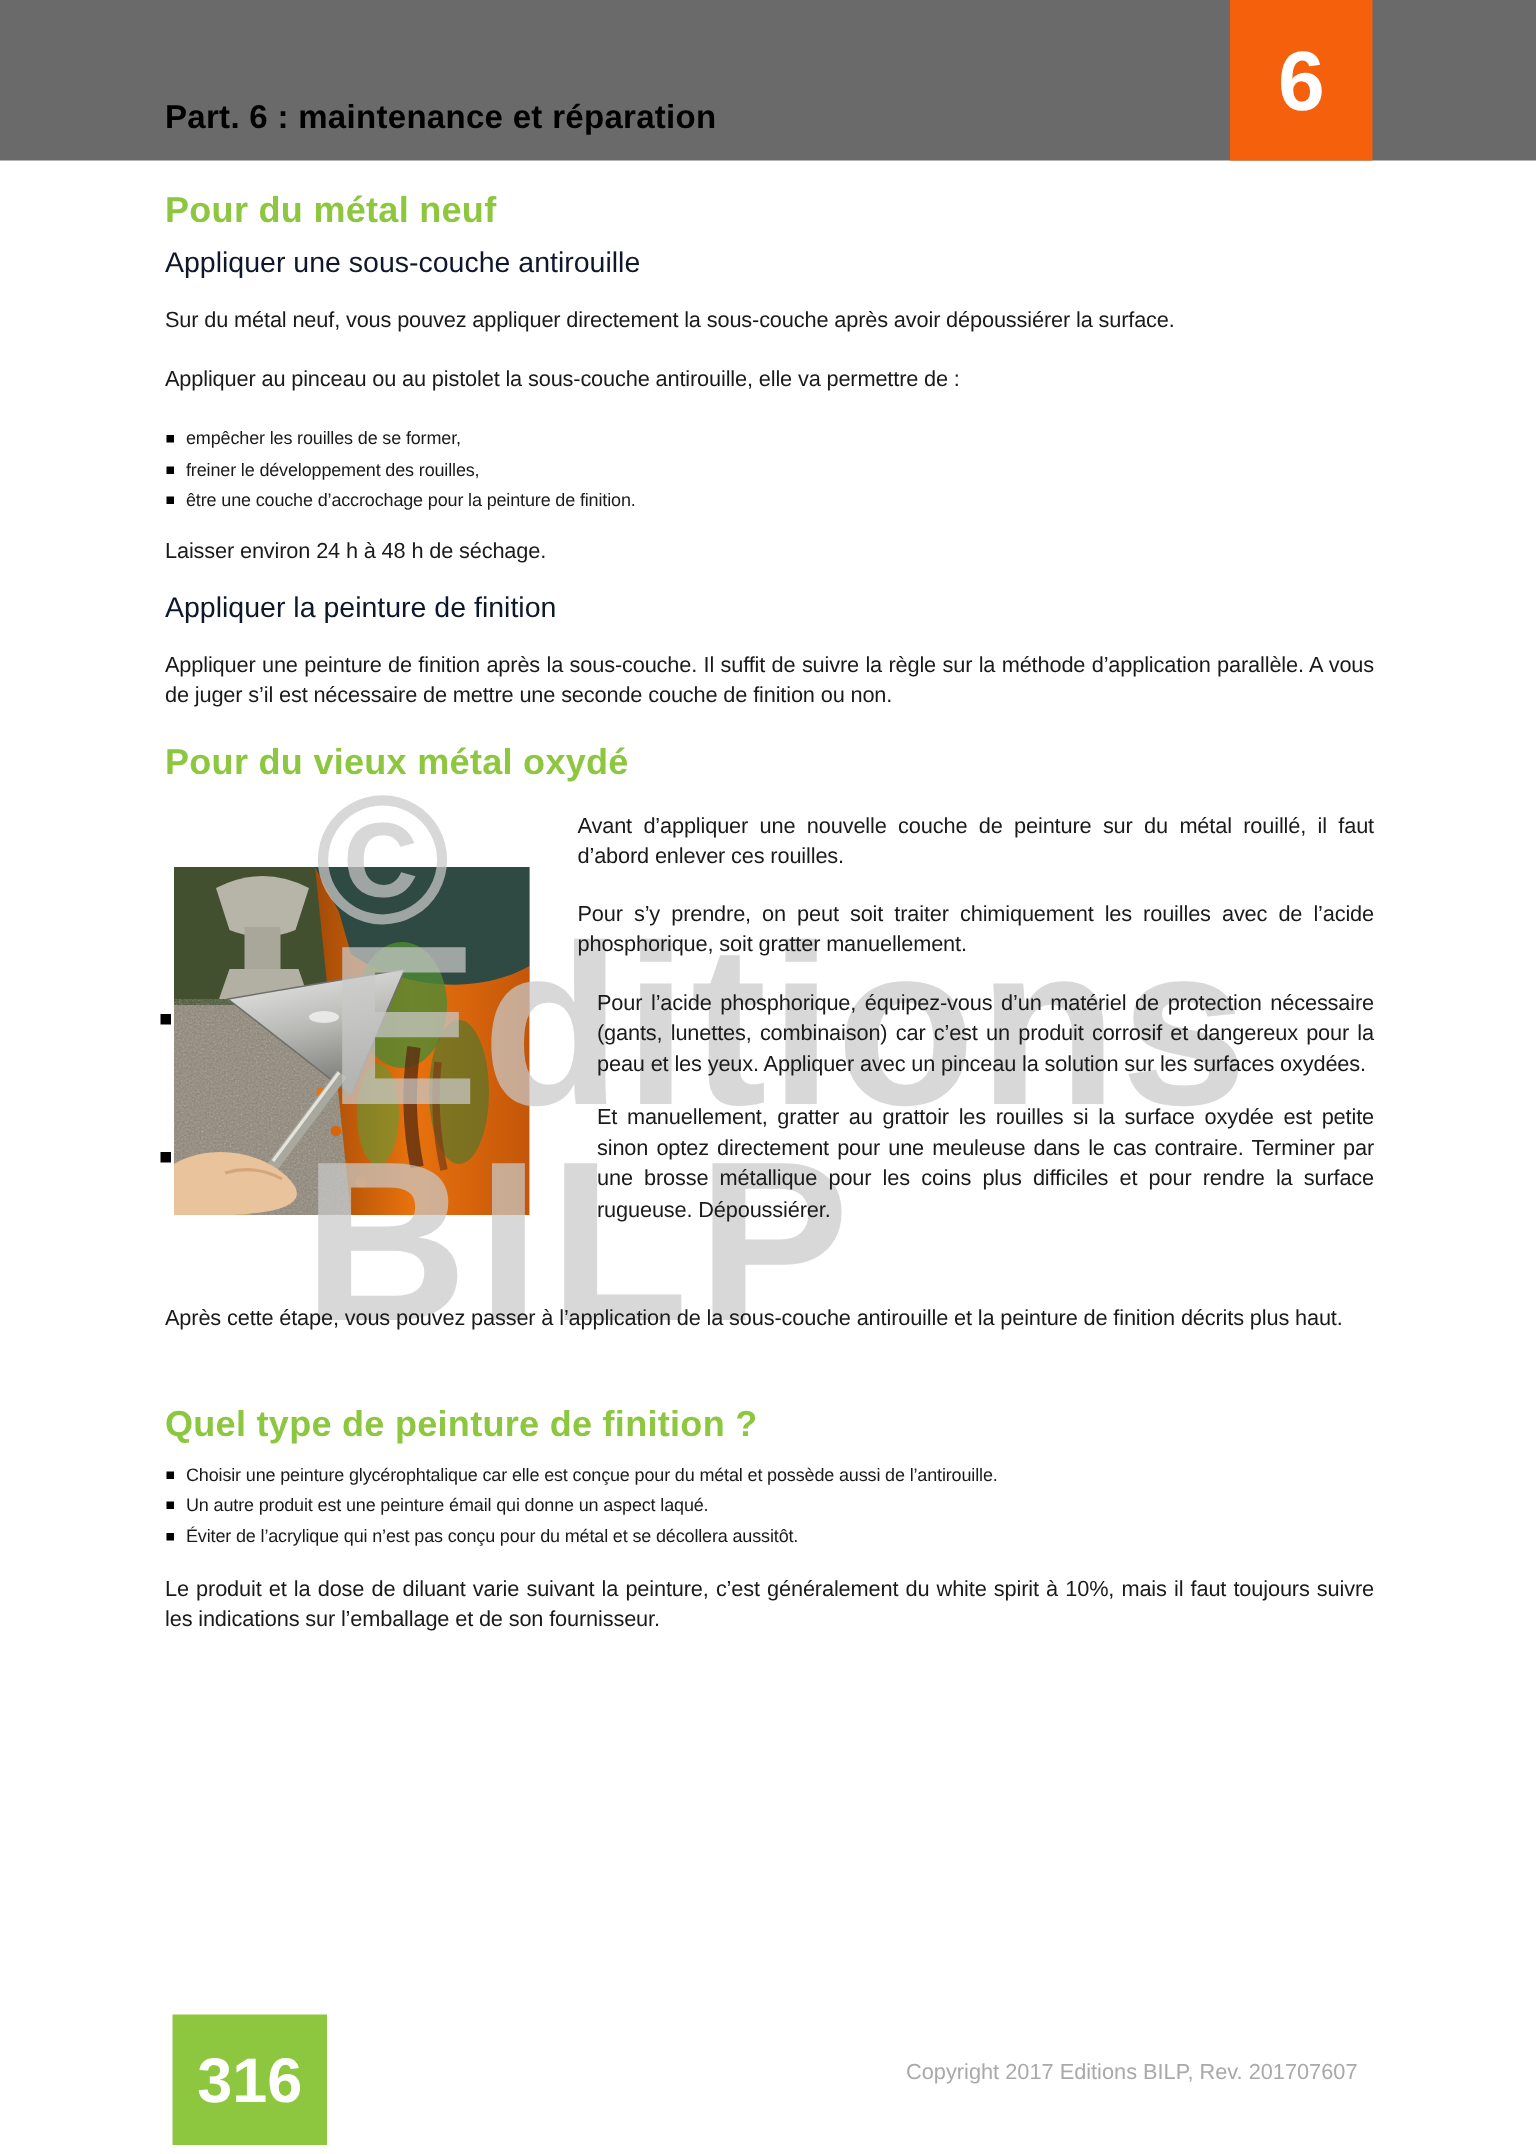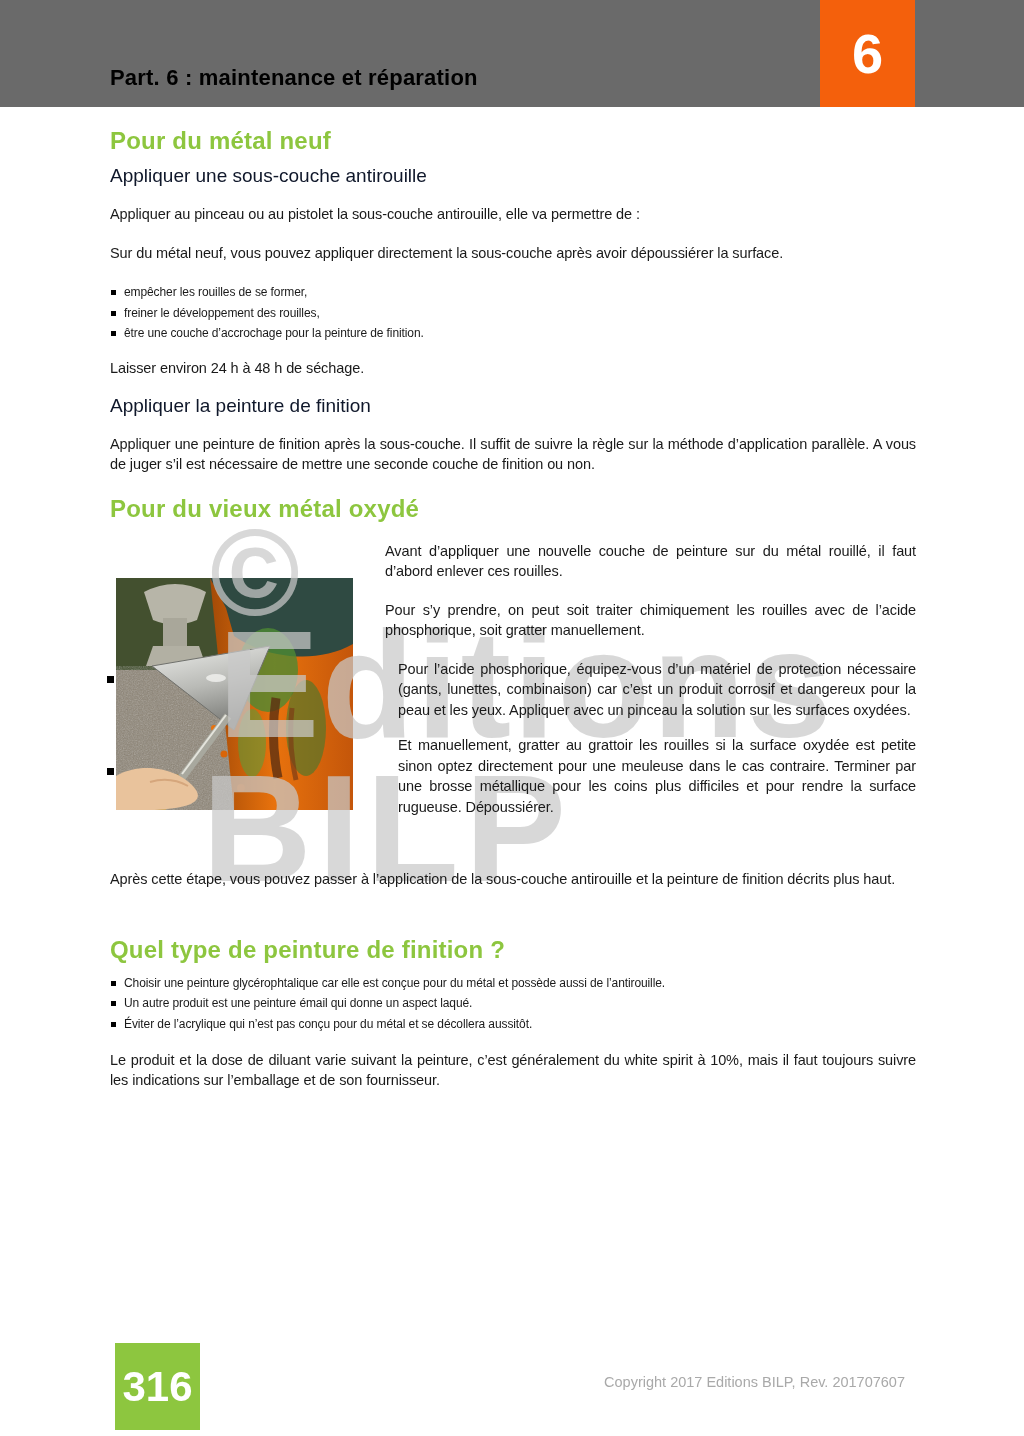--- a/index.html
+++ b/index.html
@@ -37,21 +37,21 @@
 
   
   .media-section { position:relative; height:322px; }
   .col-right { margin-left:275px; padding-top:12px; }
   .col-right p { text-align:justify; line-height:20.5px; margin-bottom:18px; }
   .col-right p.indent { padding-left:13px; margin-bottom:15px; }
   .hang-bullet { position:absolute; left:-3px; width:7px; height:7px; background:#000; }
   .hb1 { top:147px; } .hb2 { top:239px; }
 
   
-  .page-num-box { position:absolute; left:115px; top:1343px; width:85px; height:87px; background:#8dc63f; z-index:4;
+  .page-num-box { position:absolute; left:115px; top:1343px; width:103px; height:87px; background:#8dc63f; z-index:4;
     display:flex; align-items:center; justify-content:center; color:#ffffff; font-size:42px; font-weight:bold; }
   .copyright { position:absolute; right:119px; top:1374px; color:#a9a9a9; font-size:14.5px; z-index:4; }
 </style>
 </head>
 <body>
 
 <div class="page">
 
   <div class="header">
     <div class="header-title">Part. 6 : maintenance et réparation</div>
@@ -117,22 +117,22 @@
   <div class="watermark">
     <span class="wm-symbol">©</span>
     <span class="wm-editions">Editions</span>
     <span class="wm-bilp">BILP</span>
   </div>
 
   <div class="content">
 
     <h2 class="green">Pour du métal neuf</h2>
     <h3 class="sub">Appliquer une sous-couche antirouille</h3>
+    <p>Sur du métal neuf, vous pouvez appliquer directement la sous-couche après avoir dépoussiérer la surface.</p>
     <p>Appliquer au pinceau ou au pistolet la sous-couche antirouille, elle va permettre de :</p>
-    <p>Sur du métal neuf, vous pouvez appliquer directement la sous-couche après avoir dépoussiérer la surface.</p>
     <ul class="sq">
       <li>empêcher les rouilles de se former,</li>
       <li>freiner le développement des rouilles,</li>
       <li>être une couche d’accrochage pour la peinture de finition.</li>
     </ul>
     <p>Laisser environ 24 h à 48 h de séchage.</p>
     <h3 class="sub">Appliquer la peinture de finition</h3>
     <p class="just" style="margin-bottom:22px;">Appliquer une peinture de finition après la sous-couche. Il suffit de suivre la règle sur la méthode d’application parallèle. A vous de juger s’il est nécessaire de mettre une seconde couche de finition ou non.</p>
 
     <h2 class="green" style="margin-bottom:7px;">Pour du vieux métal oxydé</h2>

